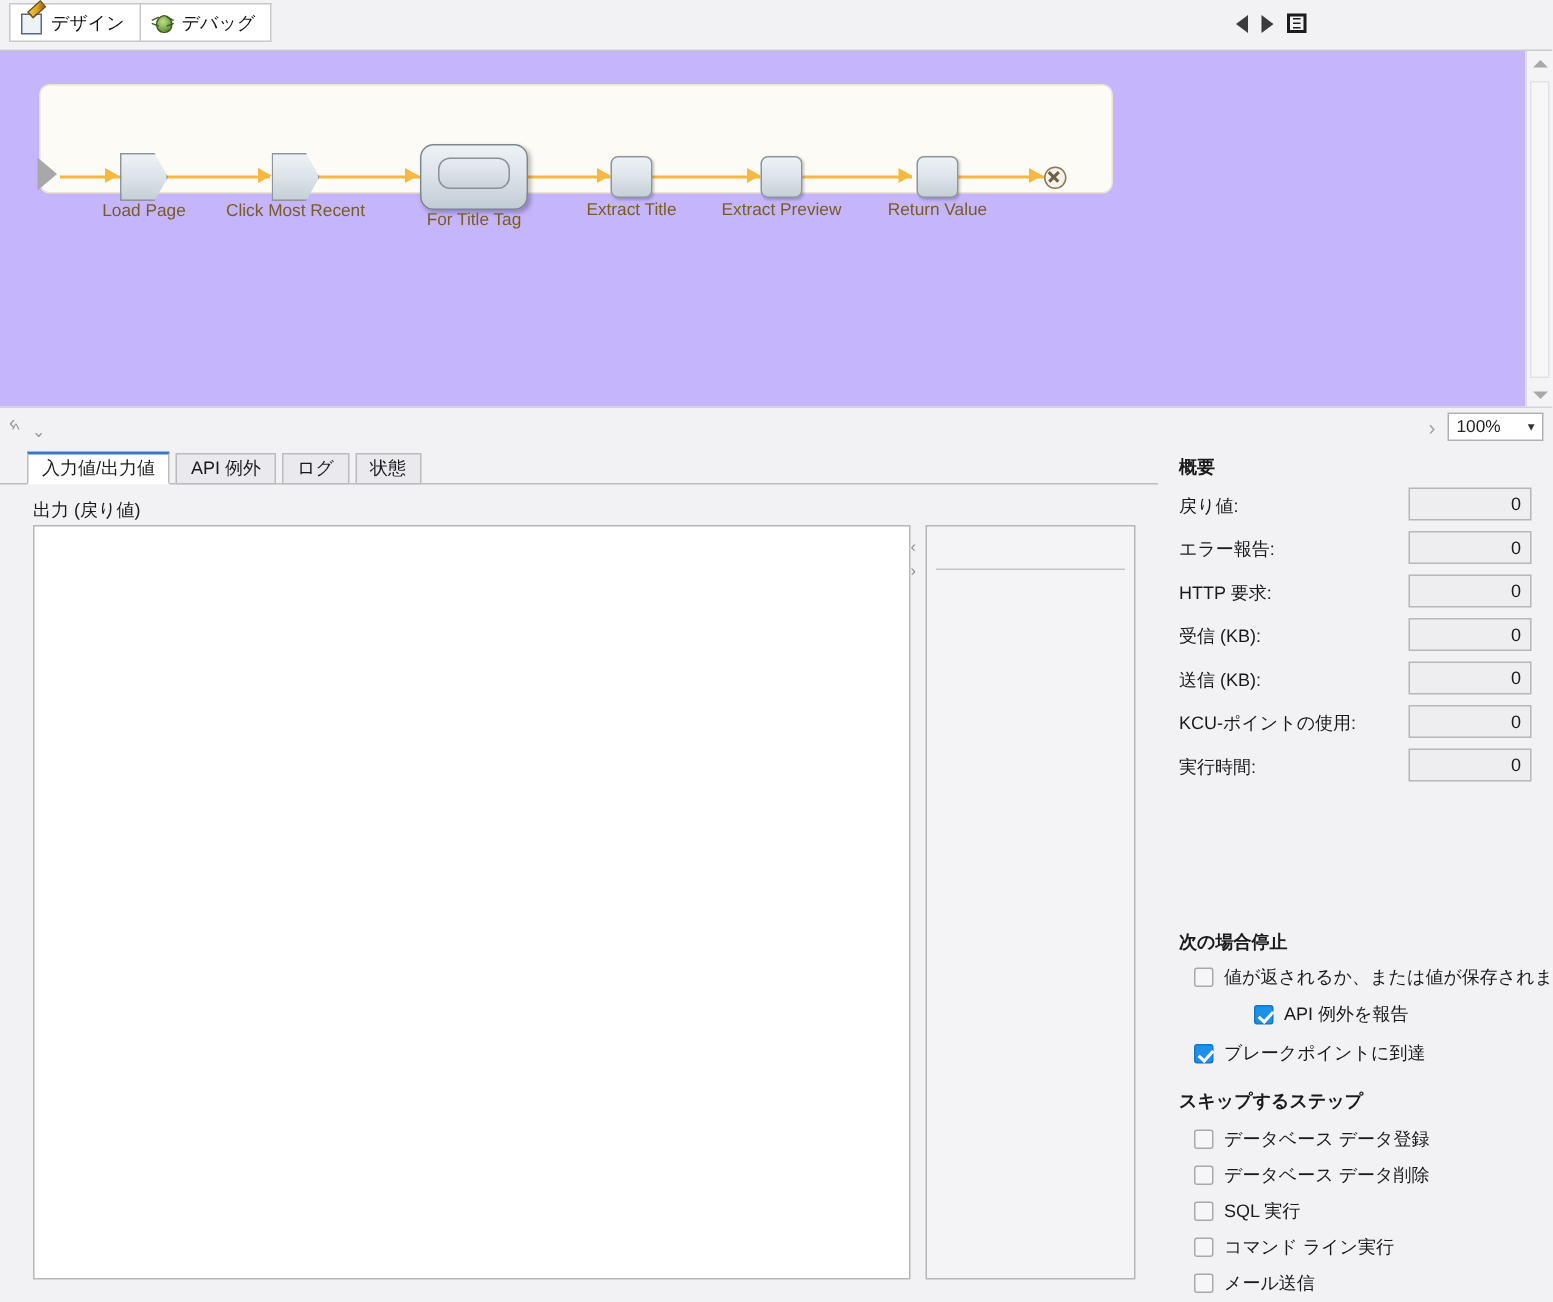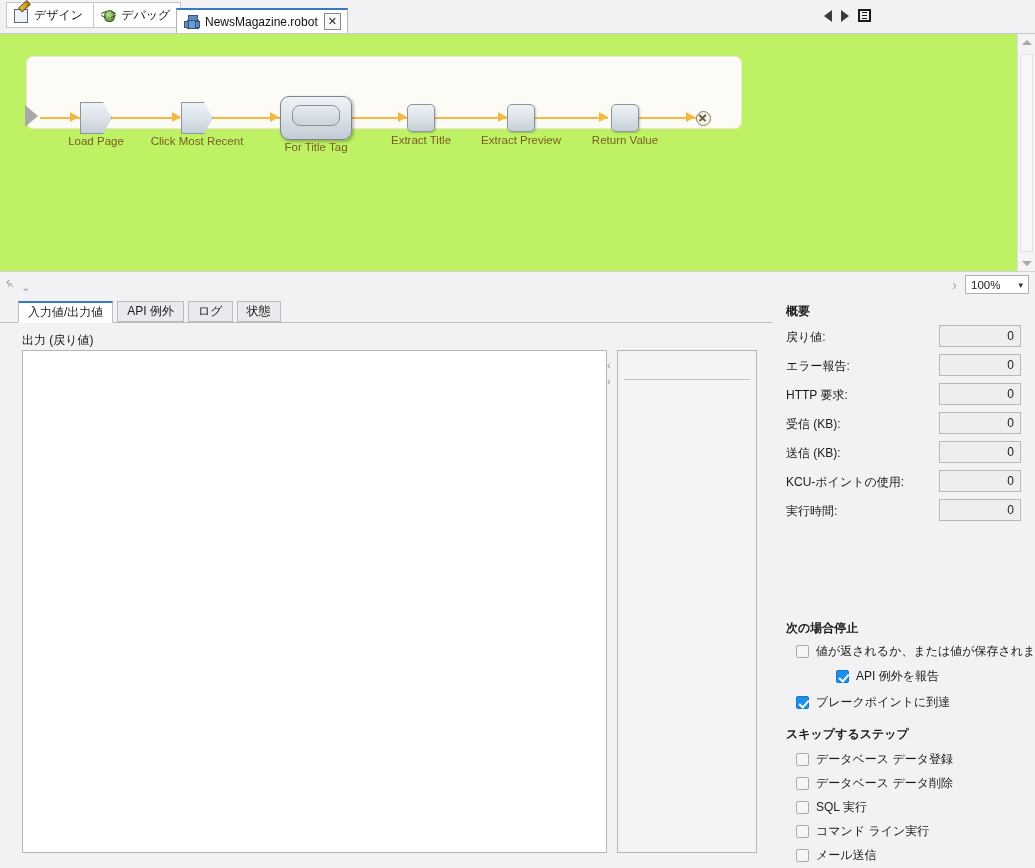--- a/index.html
+++ b/index.html
@@ -98,21 +98,21 @@
     width: 13px; height: 13px; border: 2px solid #1b1b1b; box-sizing: border-box;
     display: flex; flex-direction: column; justify-content: center; gap: 1.5px; padding: 0 2px; cursor:pointer;
   }
   .list-icon i { display: block; height: 1.5px; background: #1b1b1b; }
 
   
   .canvas-wrap {
     position: absolute; left: 0; top: 33px; width: 1035px; height: 238px;
     background: #fafafa; border-top: 1px solid #c9c9cd;
   }
-  .canvas { position:absolute; left:0; top:0; right:18px; bottom:0; background:#bef264; overflow:hidden;text-align:center; }
+  .canvas { position:absolute; left:0; top:0; right:18px; bottom:0; background:#c4b5fd; overflow:hidden;text-align:center; }
 
   .flowbox {
     position: absolute; left: 26px; top: 22px; width: 714px; height: 71px;
     background: #fdfbf6;
     border: 1px solid #ece3d0;
     border-radius: 7px;
   }
 
   .start-tri {
     position: absolute; left: 25px; top: 71px;
@@ -205,21 +205,21 @@
     display: flex; align-items: center; justify-content: space-between;
     padding: 0 5px; font-size: 11.5px; color: #222; cursor: pointer;
   }
   .zoom-select .cd { font-size: 9px; color: #333; }
 
   
   .bottom-left {
     position: absolute; left: 0; top: 298px; width: 772px; height: 570px;
     background: #f2f2f4;
   }
-  .io-tabs { position: absolute; left: 18px; top: 3px; display: flex; align-items: flex-start; }
+  .io-tabs { position: absolute; left: 18px; top: 3px; display: flex; align-items: center; }
   .io-tab {
     height: 21px; box-sizing: border-box;
     padding: 0 9px;
     border: 1px solid #bcbcc0; background: #eaeaee;
     display: flex; align-items: center; font-size: 12px; color: #1a1a1a;
     margin-right: 4px; white-space: nowrap; cursor: pointer;
   }
   .io-tab.active {
     background: #ffffff; border-bottom: 1px solid #ffffff;
     border-top: 2px solid #3b78c3;
@@ -301,30 +301,20 @@
           <span class="body"></span>
           <span class="lg l1"></span>
             <span class="lg l2"></span>
           <span class="lg l3"></span>
             <span class="lg l4"></span>
         </span>
         <span>デバッグ</span>
       </div>
     </div>
 
-    <div class="file-tab">
-      <span class="icon-robot">
-        <span class="head"></span>
-          <span class="torso"></span>
-        <span class="ar al"></span>
-          <span class="ar arr"></span>
-      </span>
-      <span class="lbl">NewsMagazine.robot</span>
-      <span class="tab-close">✕</span>
-    </div>
 
     <div class="top-right-ctl">
       <span class="nav-tri nav-left"></span>
       <span class="nav-tri nav-right"></span>
       <span class="list-icon">
           <i></i>
           <i></i>
           <i></i>
         </span>
     </div>

